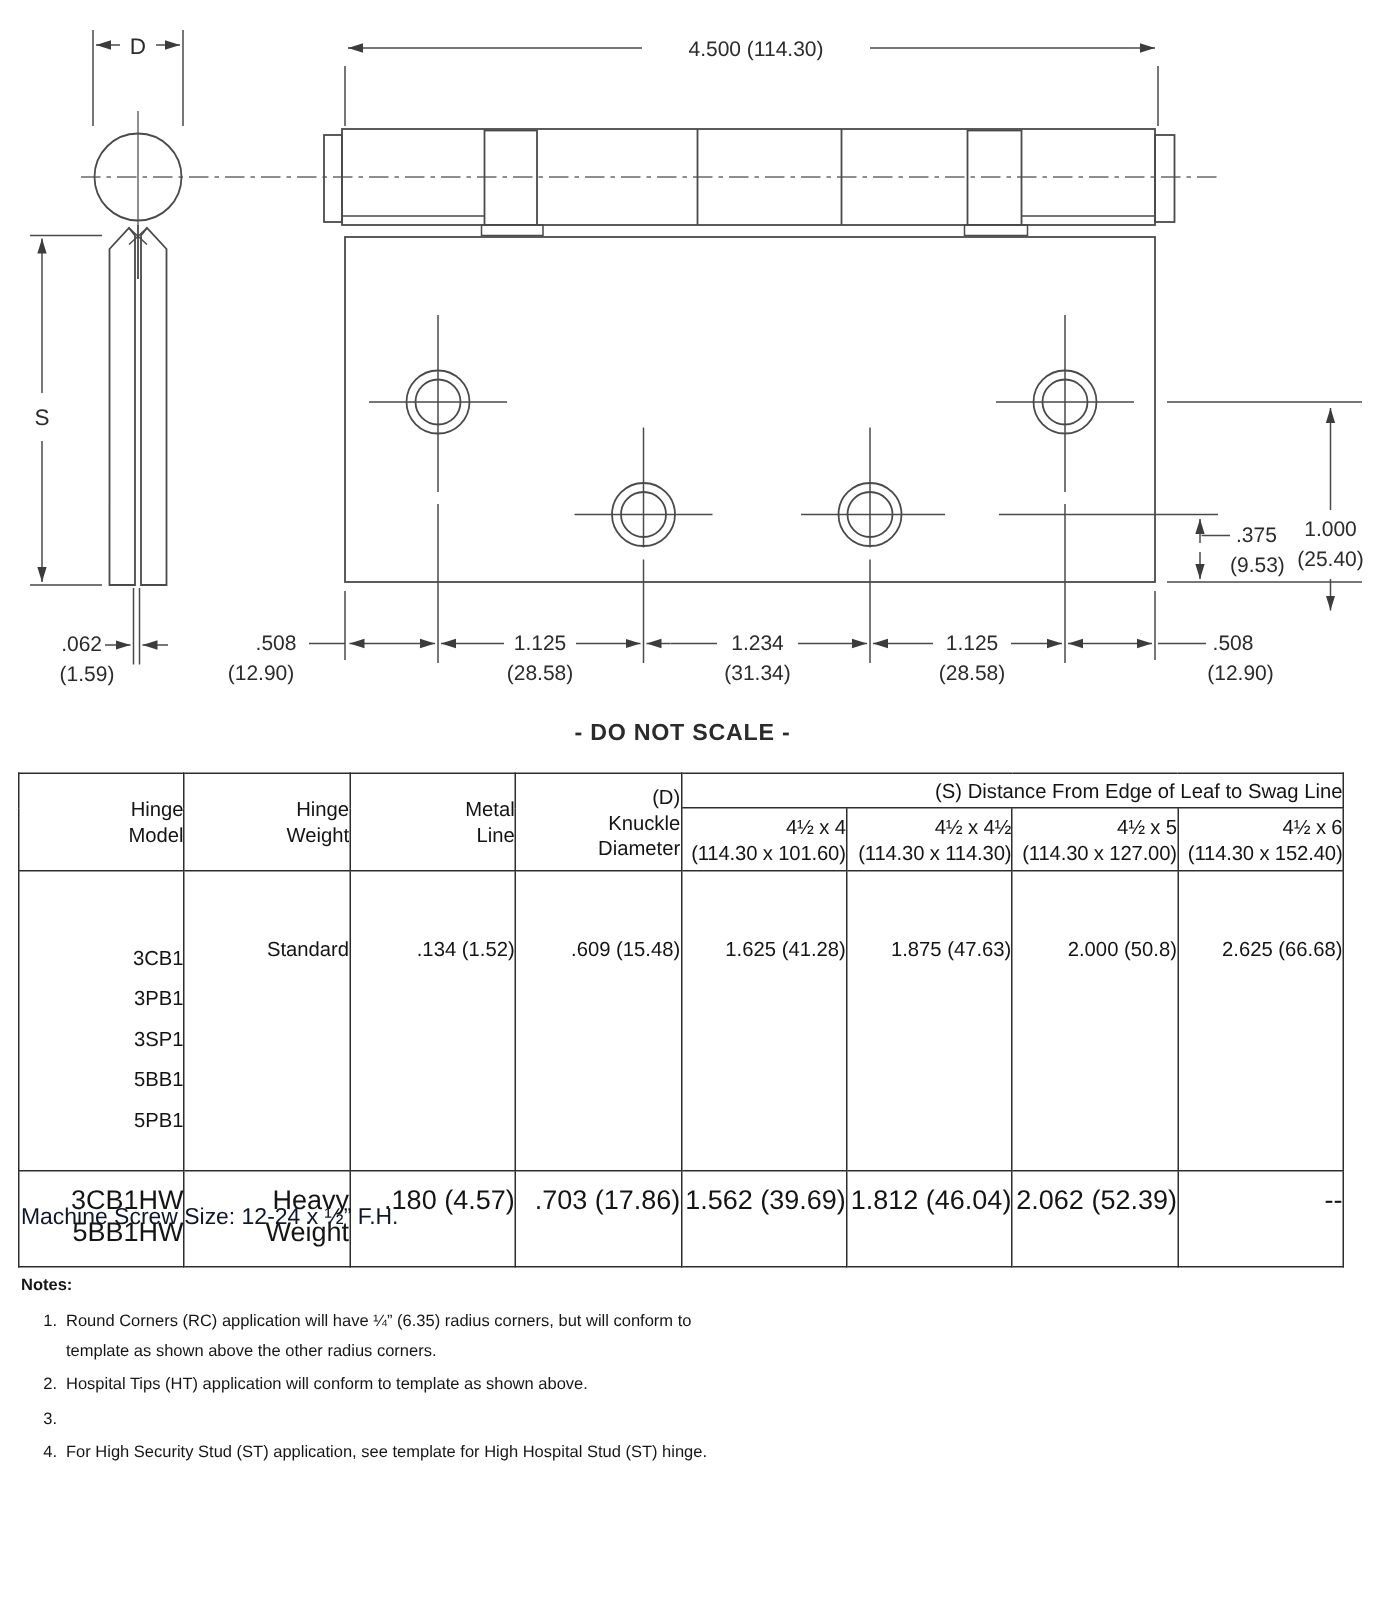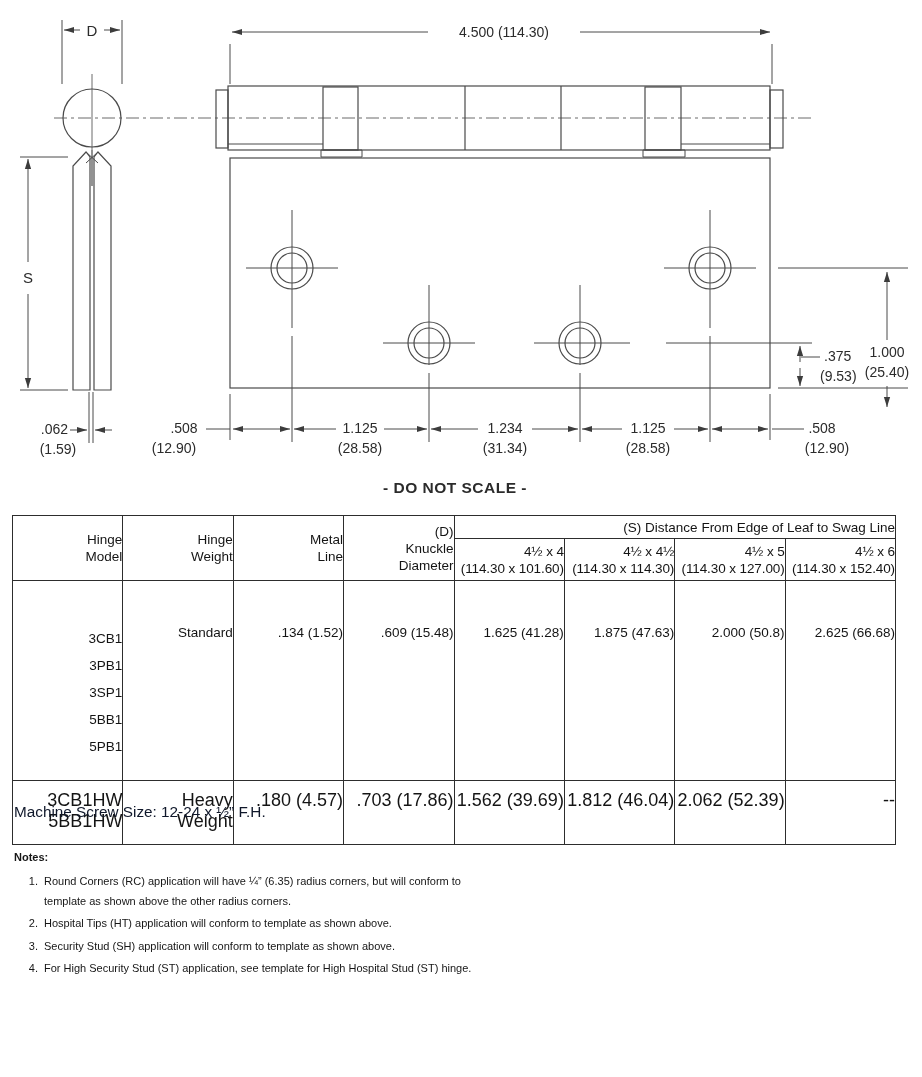--- a/index.html
+++ b/index.html
@@ -242,21 +242,20 @@
       <span class="note-num">1.</span>
       <span class="note-text">Round Corners (RC) application will have ¼” (6.35) radius corners, but will conform to
 template as shown above the other radius corners.</span>
     </div>
     <div class="note-item">
       <span class="note-num">2.</span>
       <span class="note-text">Hospital Tips (HT) application will conform to template as shown above.</span>
     </div>
     <div class="note-item">
       <span class="note-num">3.</span>
-      <span class="note-text">Security Stud (SH) application will conform to template as shown above.</span>
     </div>
     <div class="note-item">
       <span class="note-num">4.</span>
       <span class="note-text">For High Security Stud (ST) application, see template for High Hospital Stud (ST) hinge.</span>
     </div>
   </div>
 
 </div>
 
 </body></html>

